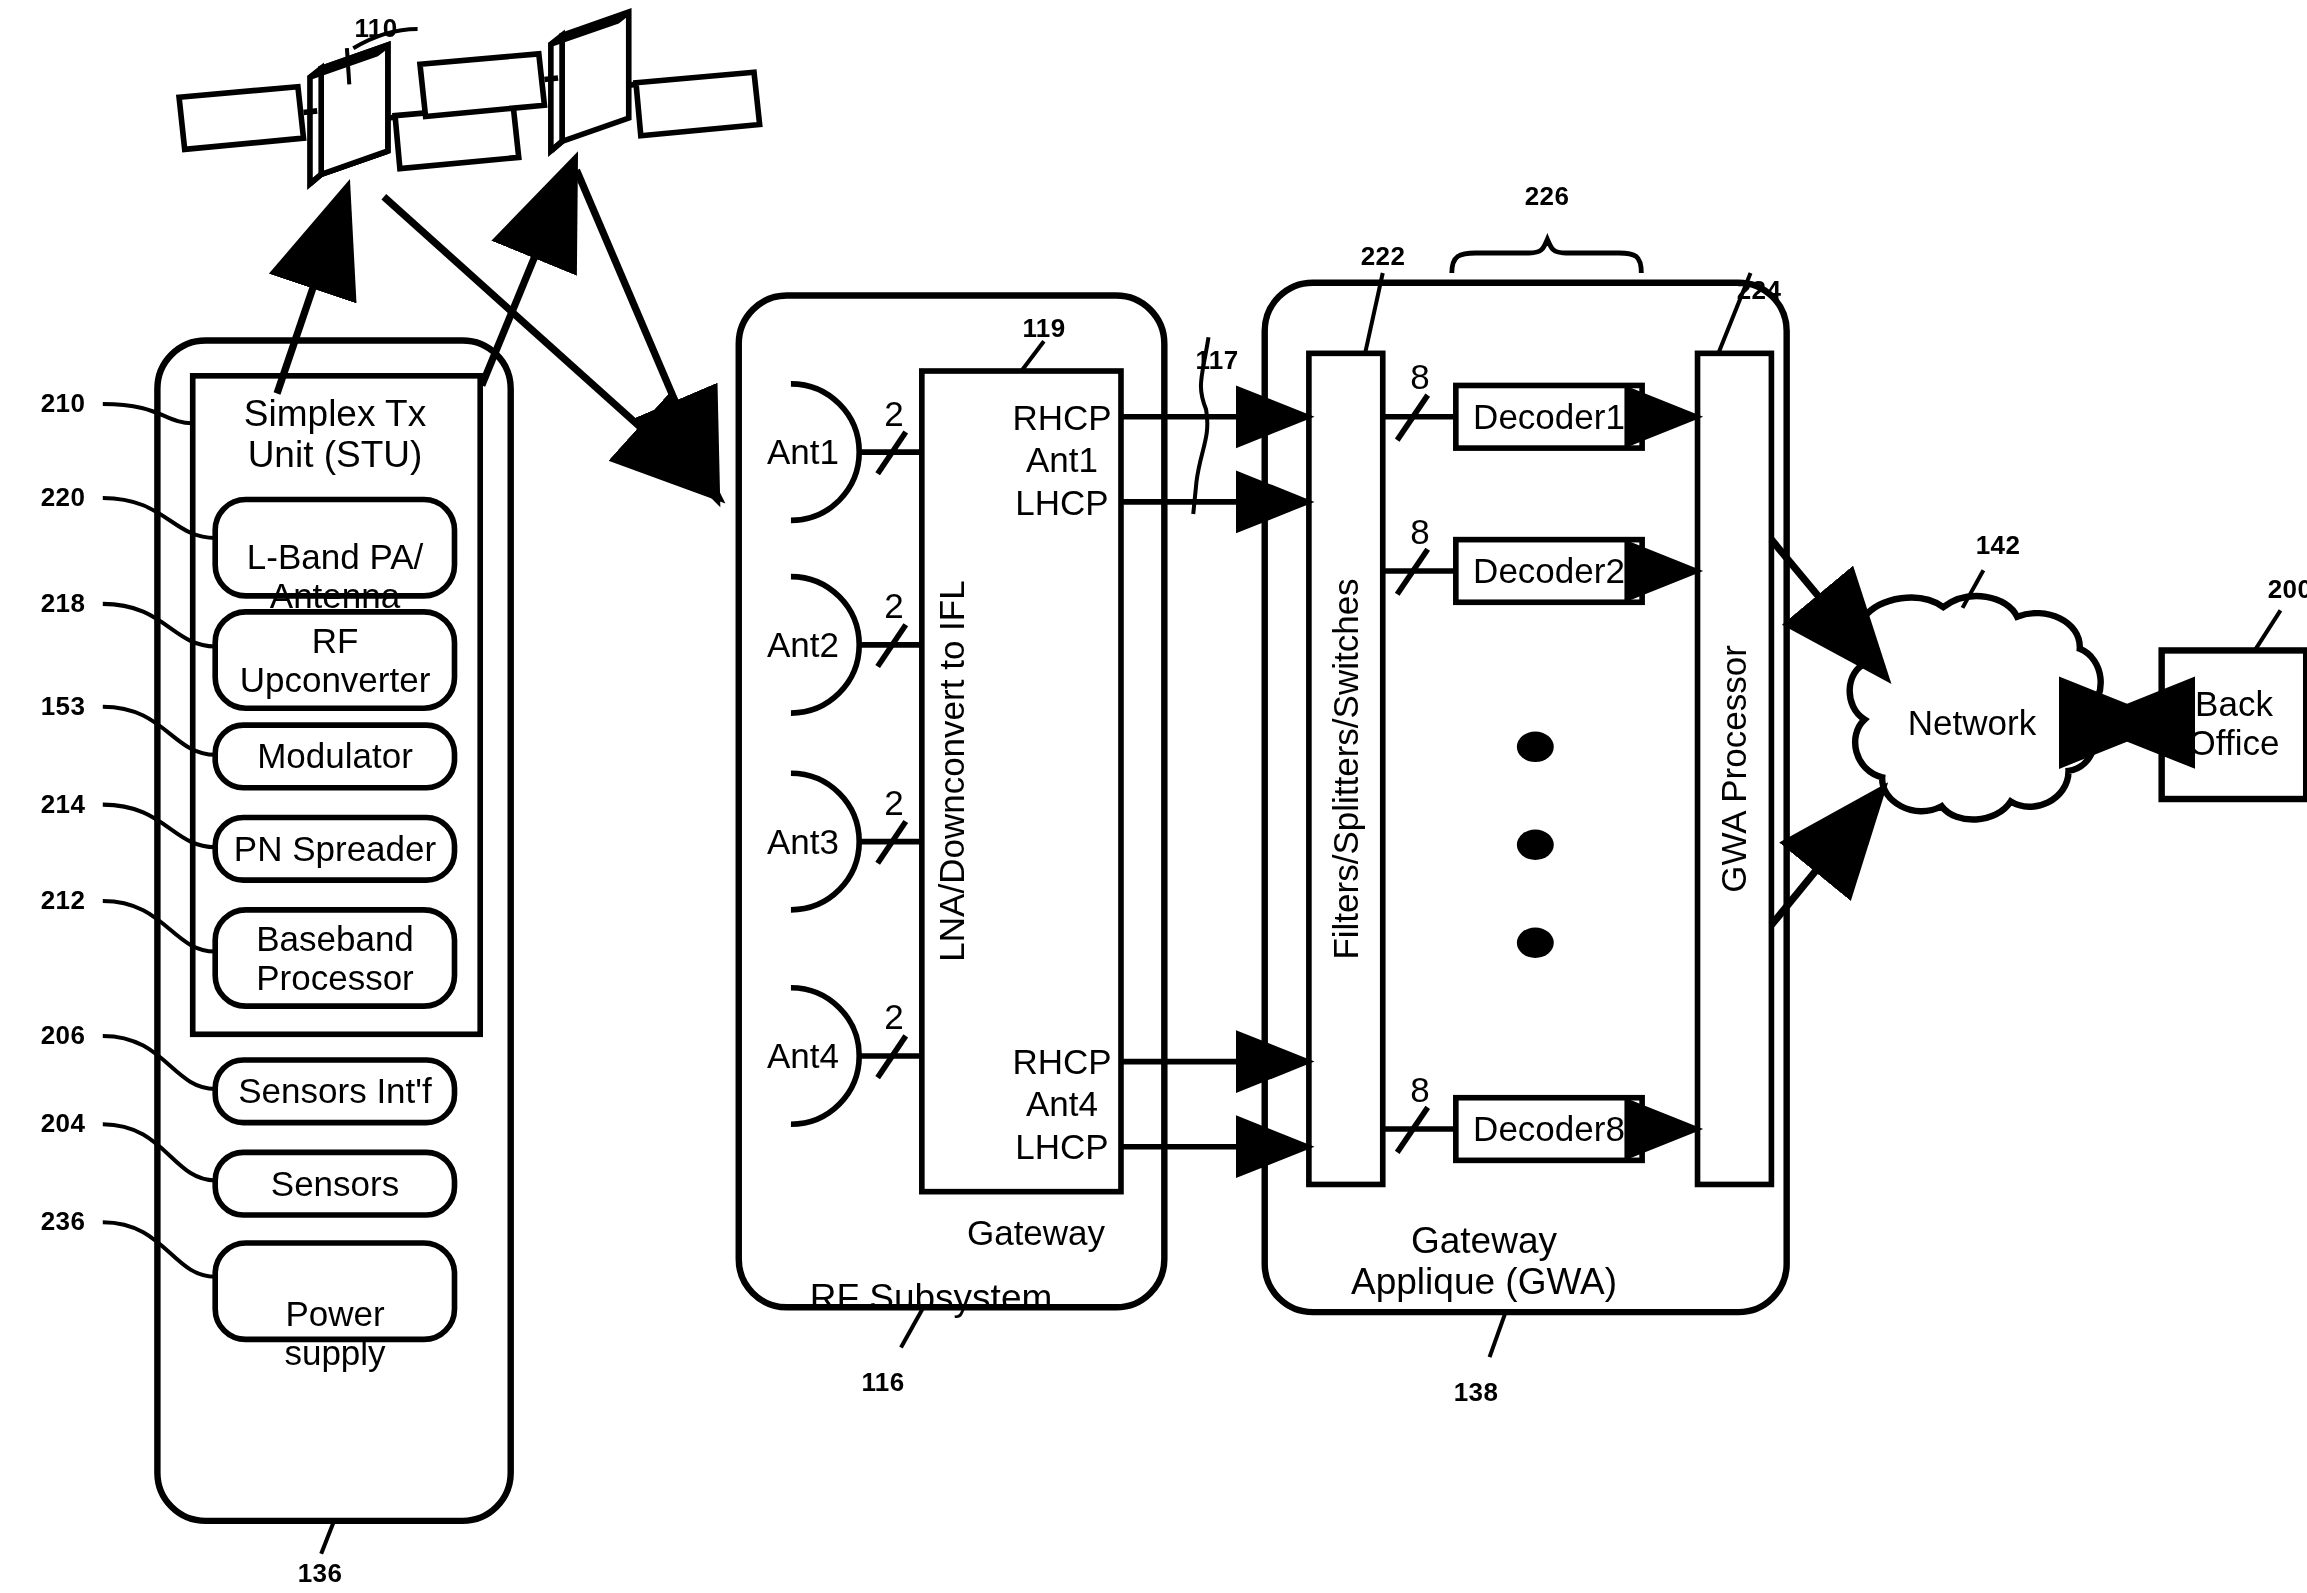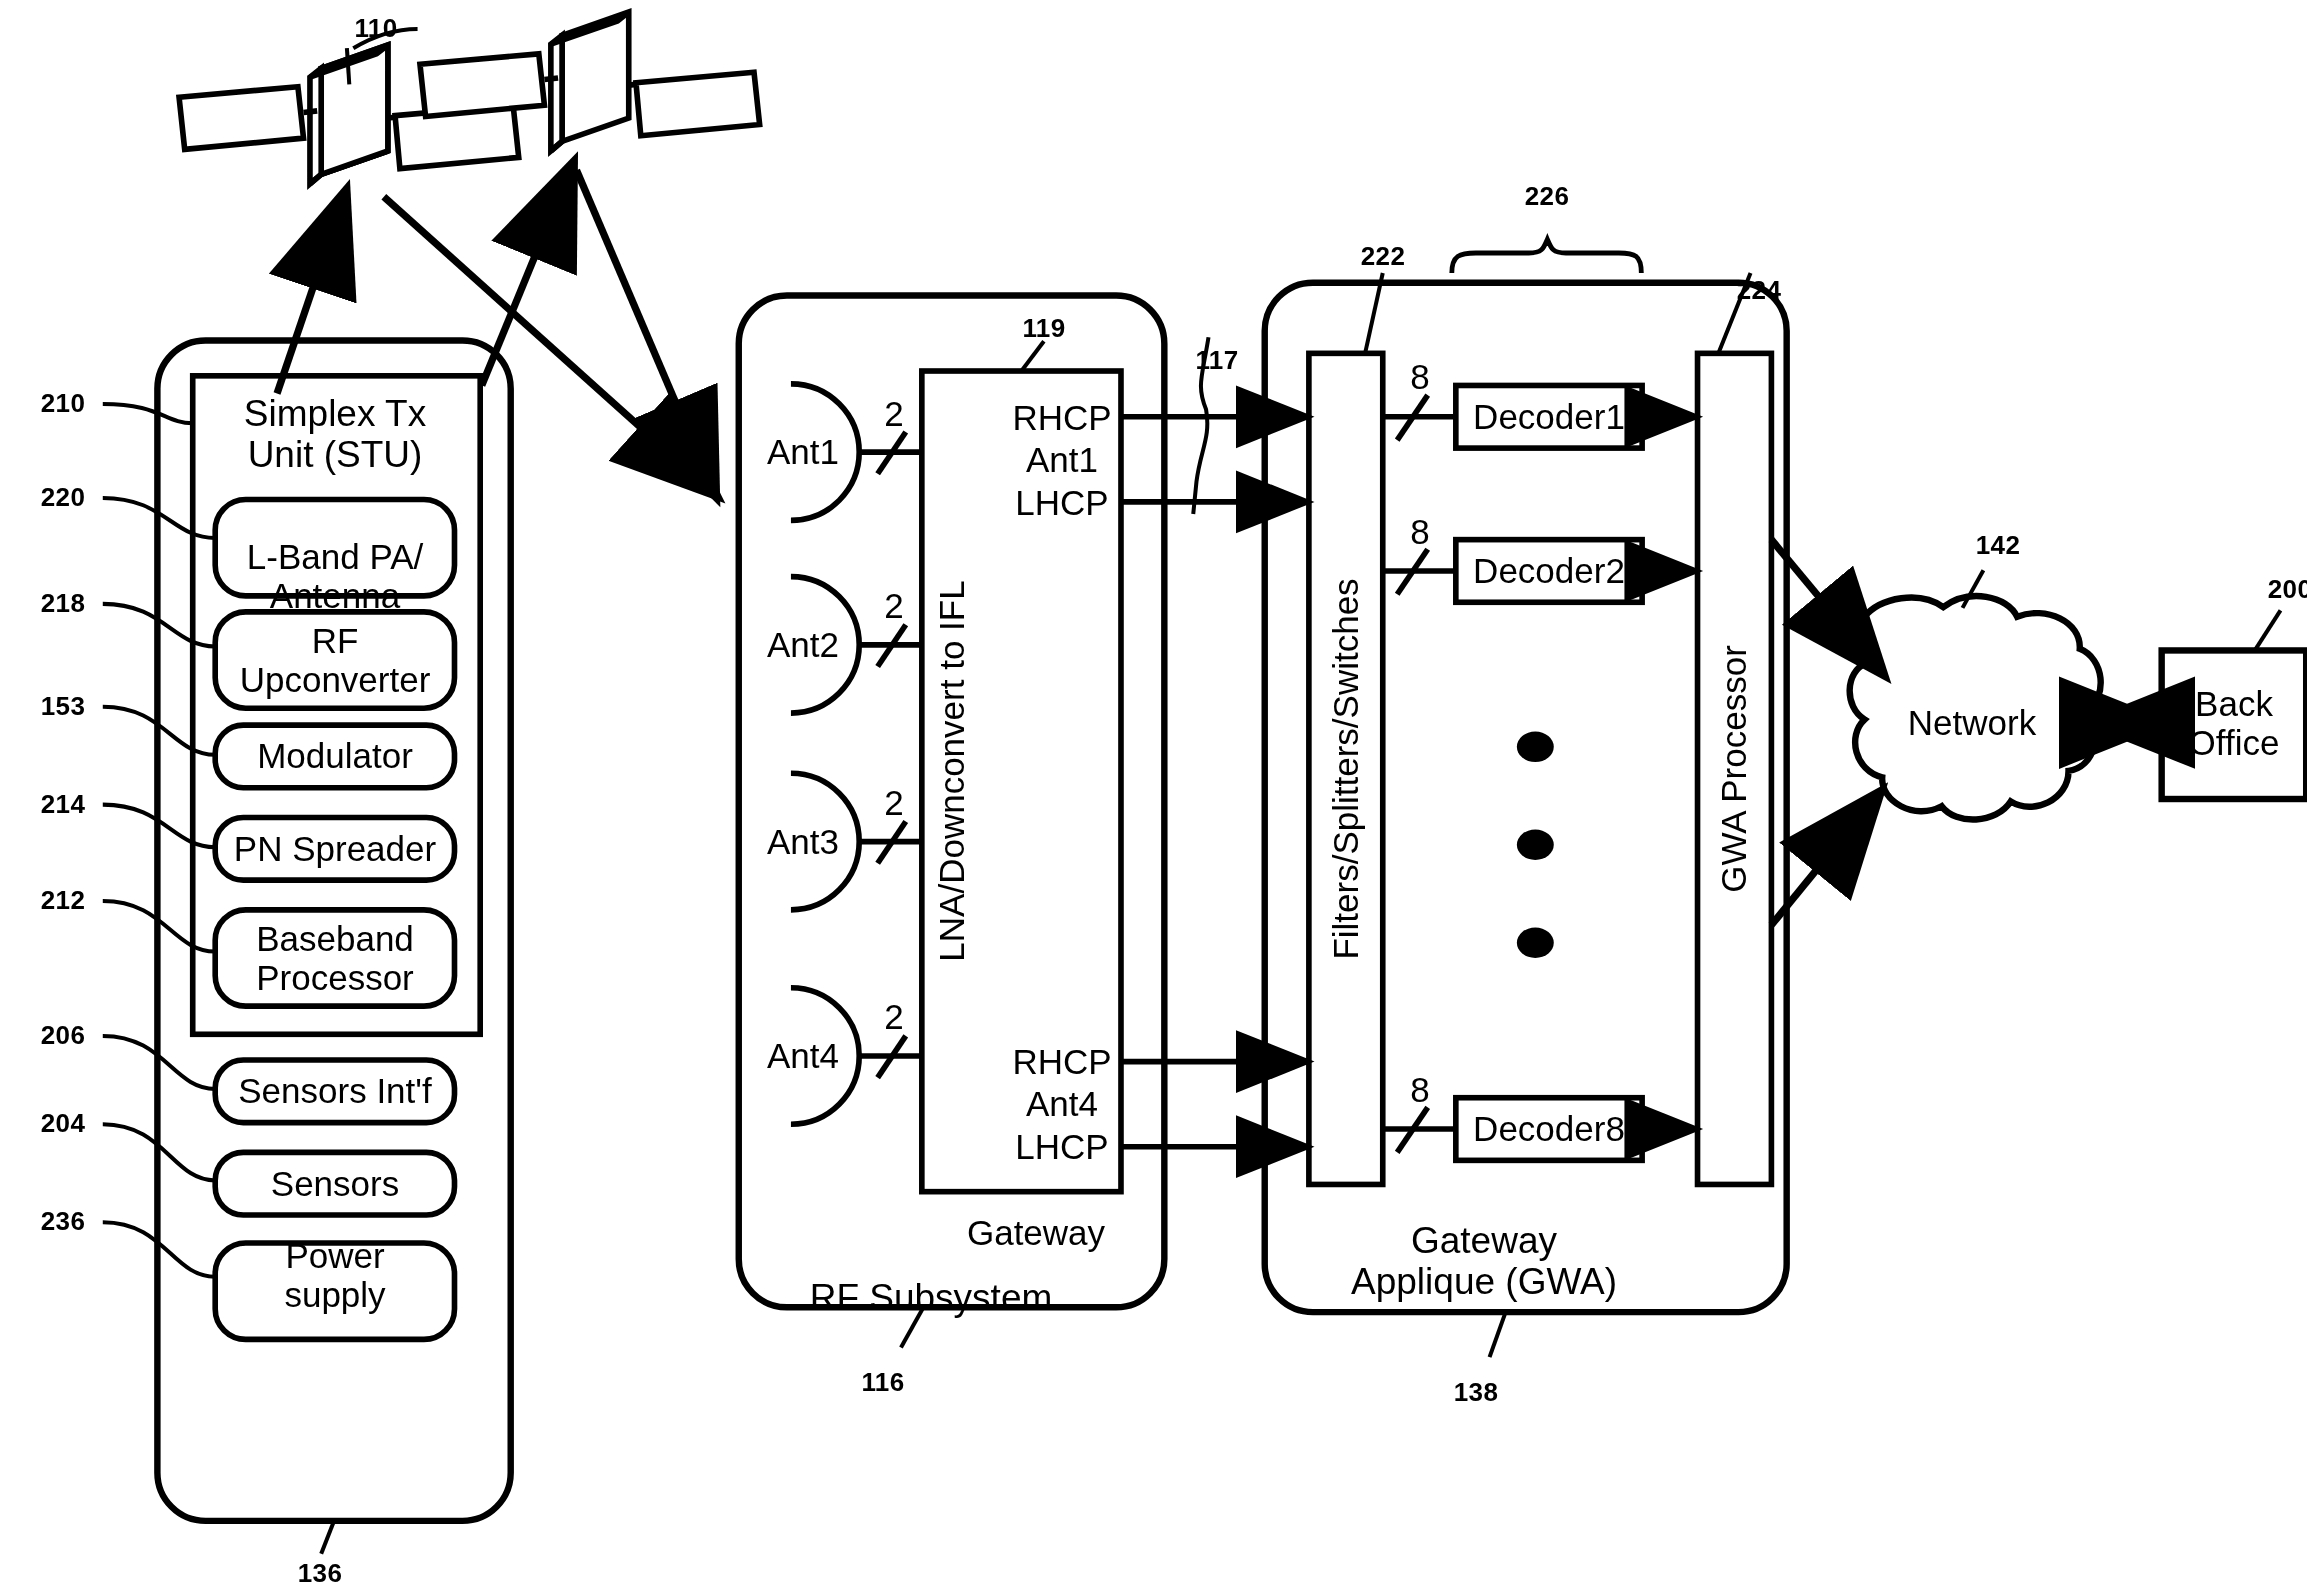--- a/index.html
+++ b/index.html
@@ -223,21 +223,21 @@
 Antenna</div>
   <div class="lbl txt ctr" style="left:335px;top:660px;">RF
 Upconverter</div>
   <div class="lbl txt ctr" style="left:335px;top:756px;">Modulator</div>
   <div class="lbl txt ctr" style="left:335px;top:849px;">PN Spreader</div>
   <div class="lbl txt ctr" style="left:335px;top:958px;">Baseband
 Processor</div>
 
   <div class="lbl txt ctr" style="left:335px;top:1091px;">Sensors Int'f</div>
   <div class="lbl txt ctr" style="left:335px;top:1184px;">Sensors</div>
-  <div class="lbl txt ctr" style="left:335px;top:1275px;">Power
+  <div class="lbl txt ctr" style="left:335px;top:1333px;">Power
 supply</div>
 
 
   <div class="lbl ref ctr" style="left:1044px;top:329px;">119</div>
   <div class="lbl ref ctr" style="left:1217px;top:323px;margin-top:38px;">117</div>
 
   <div class="lbl txt ctr" style="left:803px;top:452px;">Ant1</div>
   <div class="lbl txt ctr" style="left:803px;top:645px;">Ant2</div>
   <div class="lbl txt ctr" style="left:803px;top:842px;">Ant3</div>
   <div class="lbl txt ctr" style="left:803px;top:1056px;">Ant4</div>

